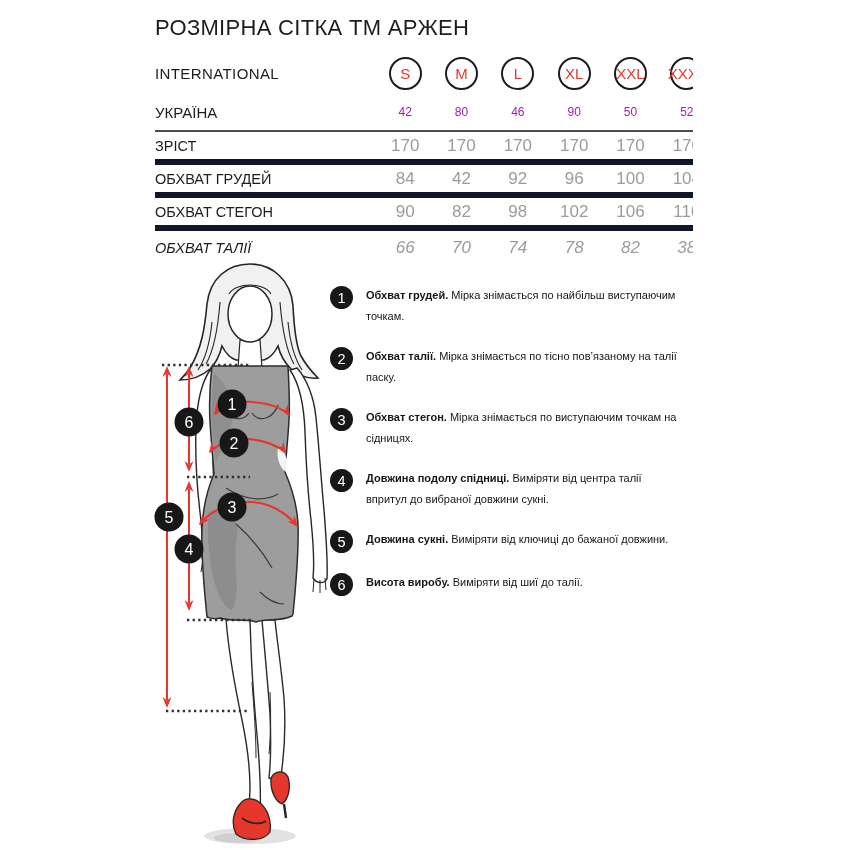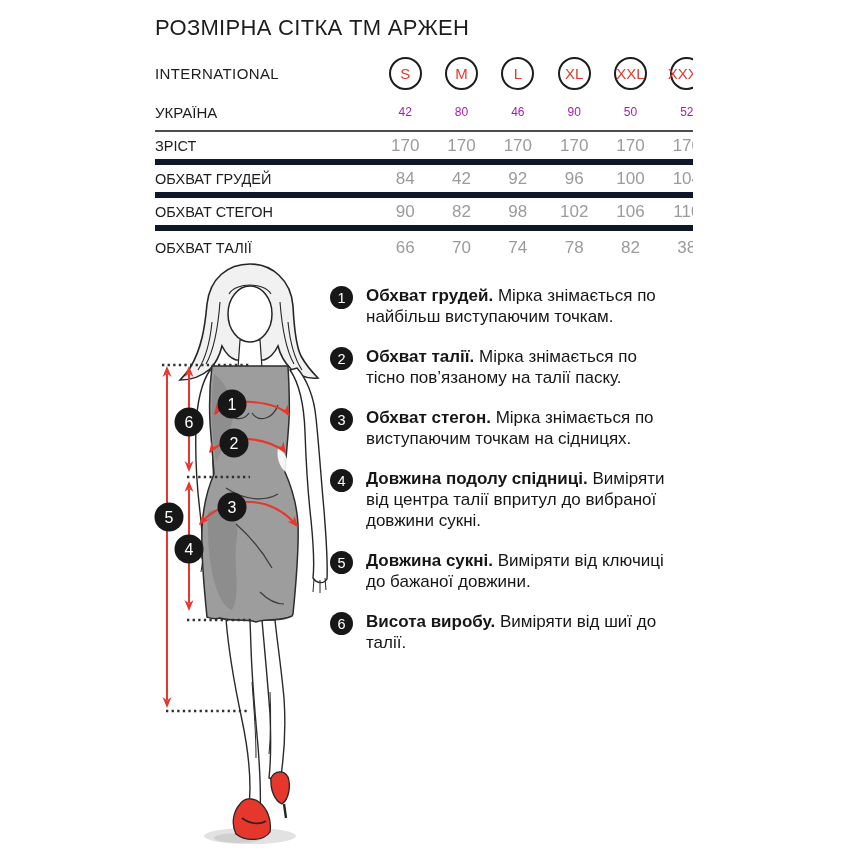--- a/index.html
+++ b/index.html
@@ -18,31 +18,31 @@
   .tcell { text-align:center; display:flex; justify-content:center; align-items:center; }
   .row-intl { height:42px; }
   .row-intl .tlabel { letter-spacing:.4px; }
   .size-circle { width:33px; height:33px; border:2px solid #1c1c1c; border-radius:50%;
                  display:flex; align-items:center; justify-content:center;
                  color:var(--accent,#e6372c); font-size:15px; white-space:nowrap; overflow:visible; }
   .row-ukr { height:36px; }
   .row-ukr .tcell { font-size:12px; color:#a21caf; }
   .tbody-sep { border-top:2px solid #4d4d4d; }
   .row-body { height:33px; border-bottom:6px solid #0f172a; }
-  .row-body:last-child { border-bottom:none; }
+  .row-body:last-child { border-bottom:none;font-style:italic; }
   .row-body .tlabel { font-size:14.5px; }
   .row-body .tcell { font-size:17px; color:var(--valgray,#9b9b9b); }
 
   
   .measure-list { position:absolute; left:330px; top:285px; width:400px; }
   .m-item { display:flex; gap:13px; margin-bottom:19px; }
   .m-badge { flex:0 0 auto; width:23px; height:23px; border-radius:50%;
              background:var(--marker,#161616); color:#fff; font-size:14.5px;
              display:flex; align-items:center; justify-content:center; margin-top:1px; }
-  .m-text { width:312px; font-size:17px; line-height:21px; color:#161616; }
+  .m-text { width:312px; font-size:11px; line-height:21px; color:#161616; }
   .m-text b { font-weight:700; }
 
   
   .figure-wrap { position:absolute; left:140px; top:262px; width:210px; height:588px; }
   svg text.mark { font-family:"Liberation Sans", sans-serif; font-size:16px; fill:#fff; }
 </style>
 </head>
 <body>
 
 <div class="page">

